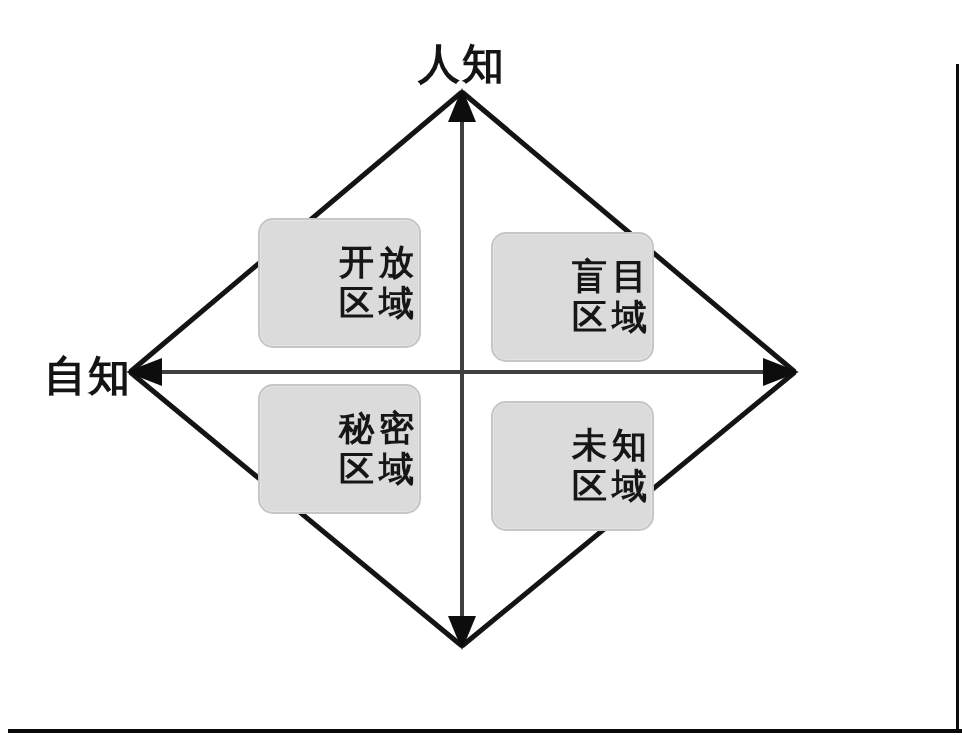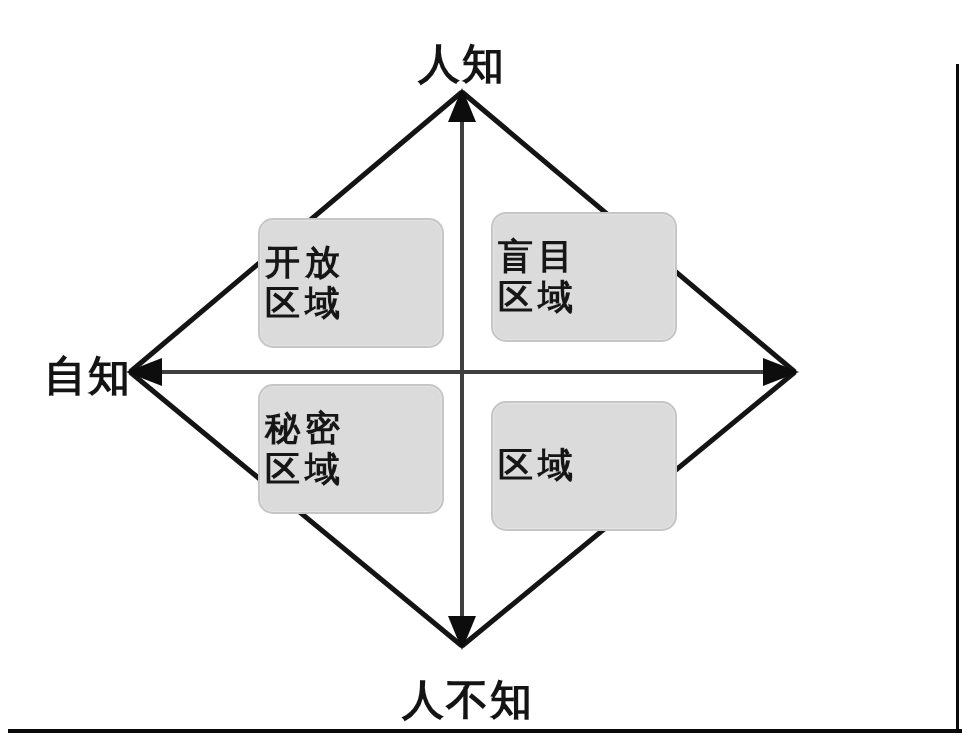--- a/index.html
+++ b/index.html
@@ -12,43 +12,43 @@
     overflow: hidden;
     font-family: "DejaVu Sans", "Liberation Sans", sans-serif;
   }
   .diagram-svg {
     position: absolute;
     left: 0; top: 0;
     width: 962px; height: 735px;
   }
   .quadrant-box {
     position: absolute;
-    width: 186px;
+    width: 163px;
     height: 130px;
     background: #dbdbdb;
     border: 2px solid #c6c6c6;
     border-radius: 15px;
     display: flex;
     flex-direction: column;
-    align-items: flex-start;
+    align-items: flex-end;
     justify-content: center;
     box-shadow: inset 0 0 0 1px #e4e4e4;
     font-family: Liberation Serif, serif;
   }
   .quadrant-box .ln {
     font-size: 35px;
     font-weight: bold;
     color: #161616;
     letter-spacing: 5px;
     line-height: 1.18;
     text-indent: 5px; 
     white-space: nowrap;
   }
   .box-tl { left: 258px; top: 218px; }
-  .box-tr { left: 491px; top: 212px; }
+  .box-tr { left: 491px; top: 232px; }
   .box-bl { left: 258px; top: 384px; }
   .box-br { left: 491px; top: 401px; }
 
   .axis-label {
     position: absolute;
     font-size: 42px;
     font-weight: bold;
     color: #141414;
     white-space: nowrap;
     letter-spacing: 2px;
@@ -105,23 +105,23 @@
   </div>
   <div class="quadrant-box box-tr">
     <span class="ln">盲目</span>
     <span class="ln">区域</span>
   </div>
   <div class="quadrant-box box-bl">
     <span class="ln">秘密</span>
     <span class="ln">区域</span>
   </div>
   <div class="quadrant-box box-br">
+    <span class="ln">未知</span>
     <span class="ln">区域</span>
   </div>
 
   <div class="axis-label label-top">人知</div>
-  <div class="axis-label label-bottom">人不知</div>
   <div class="axis-label label-left">自知</div>
 
   <div class="frame-bottom"></div>
   <div class="frame-right"></div>
 
 </div>
 
 </body></html>

